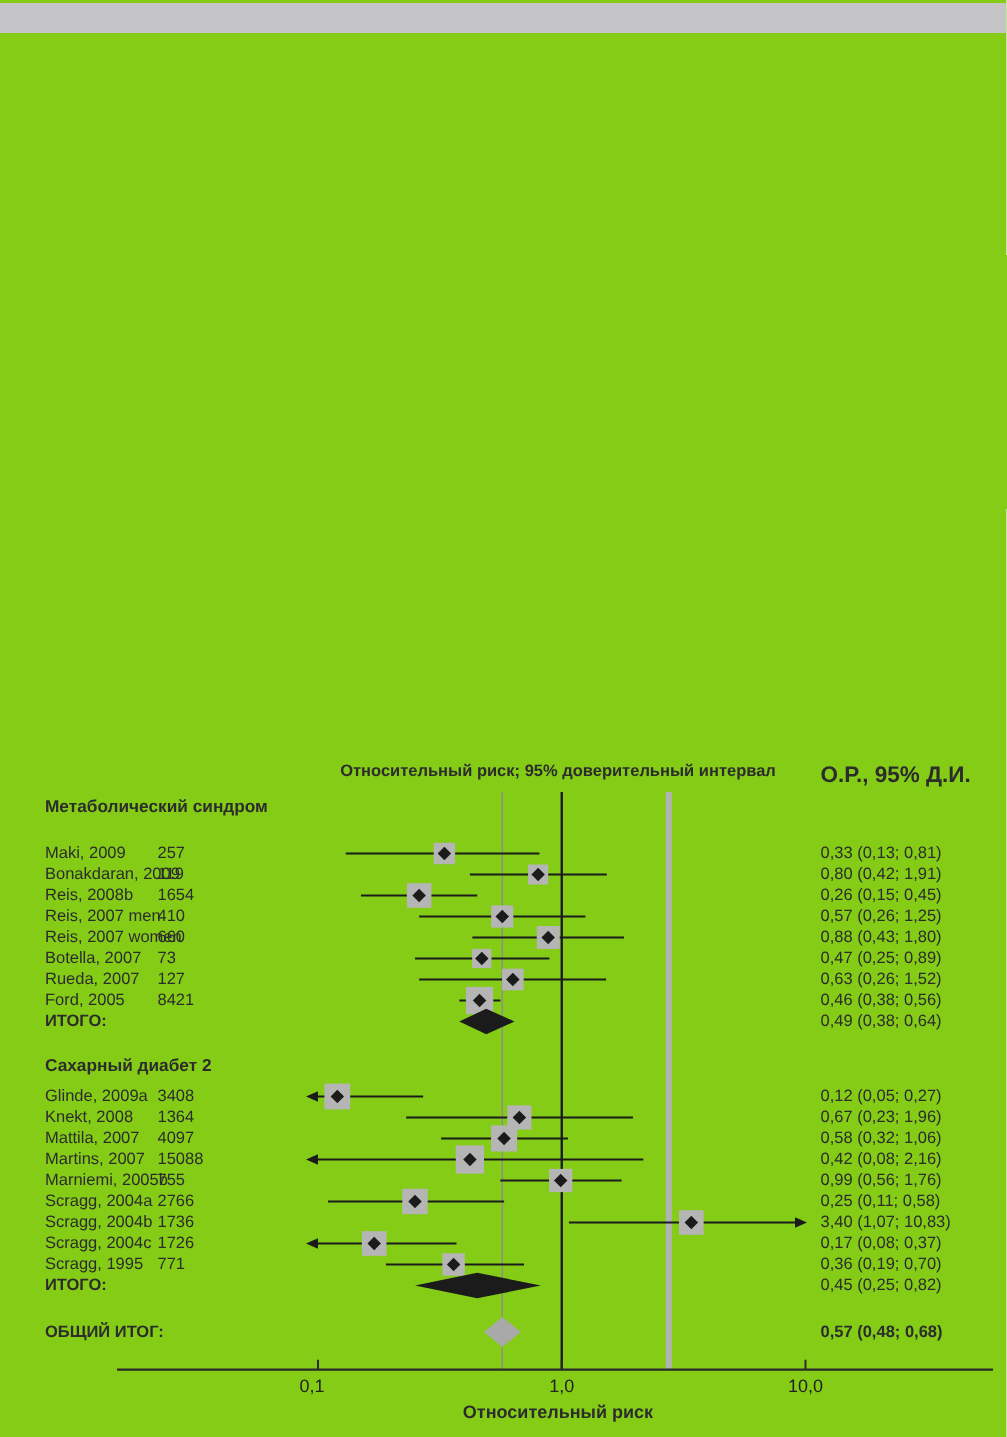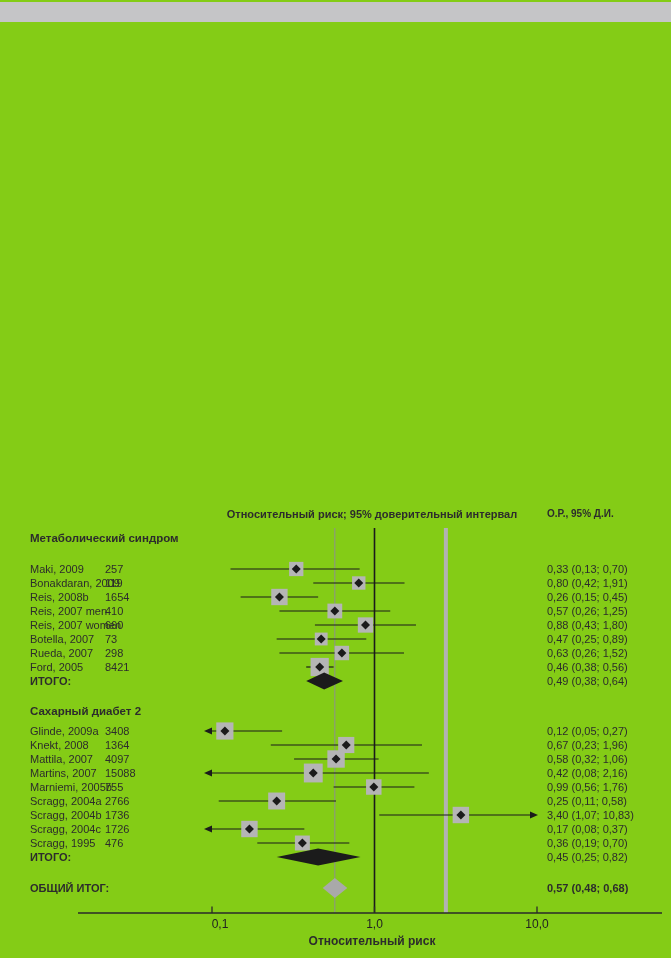--- a/index.html
+++ b/index.html
@@ -3,21 +3,21 @@
 <meta charset="utf-8">
 <style>
   html,body{margin:0;padding:0;background:#ffffff;}
   .canvas{
     position:relative;width:671px;height:958px;background:#84cc16;overflow:hidden;
     font-family:"Liberation Sans",sans-serif;color:#2c2c2c;
   }
   .topbar{position:absolute;left:0;top:2px;width:671px;height:20px;background:#c5c5c7;}
   .plot-title{position:absolute;left:197px;top:508px;width:350px;text-align:center;
     font-size:11px;font-weight:bold;white-space:nowrap;}
-  .col-title{position:absolute;left:547px;top:508px;font-size:10px;font-weight:bold;white-space:nowrap;}
+  .col-title{position:absolute;left:547px;top:508px;font-size:15px;font-weight:bold;white-space:nowrap;}
   .t{position:absolute;font-size:11px;line-height:14px;white-space:nowrap;}
   .b{font-weight:bold;}
   .gtitle{font-size:11.5px;}
   svg#plot{position:absolute;left:0;top:0;}
   .ticklab{position:absolute;top:917px;transform:translateX(-50%);font-size:12px;color:#222;}
   .axis-title{position:absolute;left:272px;top:934px;width:200px;text-align:center;
     font-size:12px;font-weight:bold;white-space:nowrap;}
 </style>
 </head>
 <body>
@@ -25,38 +25,38 @@
 <div class="canvas">
   <div class="topbar" id="topbar" style="background: rgb(197, 197, 199);"></div>
 
   <div class="plot-title">Относительный риск; 95% доверительный интервал</div>
   <div class="col-title">О.Р., 95% Д.И.</div>
 
   <div id="rows">
       <div class="t b gtitle" style="left: 30px; top: 531px;">Метаболический синдром</div>
       <div class="t" style="left: 30px; top: 562px;">Maki, 2009</div>
       <div class="t" style="left: 105px; top: 562px;">257</div>
-      <div class="t" style="left: 547px; top: 562px;">0,33 (0,13; 0,70)</div>
+      <div class="t" style="left: 547px; top: 562px;">0,33 (0,13; 0,81)</div>
       <div class="t" style="left: 30px; top: 576px;">Bonakdaran, 2009</div>
       <div class="t" style="left: 105px; top: 576px;">119</div>
       <div class="t" style="left: 547px; top: 576px;">0,80 (0,42; 1,91)</div>
       <div class="t" style="left: 30px; top: 590px;">Reis, 2008b</div>
       <div class="t" style="left: 105px; top: 590px;">1654</div>
       <div class="t" style="left: 547px; top: 590px;">0,26 (0,15; 0,45)</div>
       <div class="t" style="left: 30px; top: 604px; text-align: right;">Reis, 2007 men</div>
       <div class="t" style="left: 105px; top: 604px;">410</div>
       <div class="t" style="left: 547px; top: 604px;">0,57 (0,26; 1,25)</div>
       <div class="t" style="left: 30px; top: 618px;">Reis, 2007 women</div>
       <div class="t" style="left: 105px; top: 618px;">660</div>
       <div class="t" style="left: 547px; top: 618px;">0,88 (0,43; 1,80)</div>
       <div class="t" style="left: 30px; top: 632px;">Botella, 2007</div>
       <div class="t" style="left: 105px; top: 632px;">73</div>
       <div class="t" style="left: 547px; top: 632px;">0,47 (0,25; 0,89)</div>
       <div class="t" style="left: 30px; top: 646px;">Rueda, 2007</div>
-      <div class="t" style="left: 105px; top: 646px;">298</div>
+      <div class="t" style="left: 105px; top: 646px;">127</div>
       <div class="t" style="left: 547px; top: 646px;">0,63 (0,26; 1,52)</div>
       <div class="t" style="left: 30px; top: 660px;">Ford, 2005</div>
       <div class="t" style="left: 105px; top: 660px;">8421</div>
       <div class="t" style="left: 547px; top: 660px;">0,46 (0,38; 0,56)</div>
       <div class="t b" style="left: 30px; top: 674px;">ИТОГО:</div>
       <div class="t" style="left: 547px; top: 674px;">0,49 (0,38; 0,64)</div>
       <div class="t b gtitle" style="left: 30px; top: 704px;">Сахарный диабет 2</div>
       <div class="t" style="left: 30px; top: 724px;">Glinde, 2009a</div>
       <div class="t" style="left: 105px; top: 724px;">3408</div>
       <div class="t" style="left: 547px; top: 724px;">0,12 (0,05; 0,27)</div>
@@ -75,21 +75,21 @@
       <div class="t" style="left: 30px; top: 794px;">Scragg, 2004a</div>
       <div class="t" style="left: 105px; top: 794px;">2766</div>
       <div class="t" style="left: 547px; top: 794px;">0,25 (0,11; 0,58)</div>
       <div class="t" style="left: 30px; top: 808px;">Scragg, 2004b</div>
       <div class="t" style="left: 105px; top: 808px;">1736</div>
       <div class="t" style="left: 547px; top: 808px;">3,40 (1,07; 10,83)</div>
       <div class="t" style="left: 30px; top: 822px;">Scragg, 2004c</div>
       <div class="t" style="left: 105px; top: 822px;">1726</div>
       <div class="t" style="left: 547px; top: 822px;">0,17 (0,08; 0,37)</div>
       <div class="t" style="left: 30px; top: 836px;">Scragg, 1995</div>
-      <div class="t" style="left: 105px; top: 836px;">476</div>
+      <div class="t" style="left: 105px; top: 836px;">771</div>
       <div class="t" style="left: 547px; top: 836px;">0,36 (0,19; 0,70)</div>
       <div class="t b" style="left: 30px; top: 850px;">ИТОГО:</div>
       <div class="t" style="left: 547px; top: 850px;">0,45 (0,25; 0,82)</div>
       <div class="t b" style="left: 30px; top: 881px;">ОБЩИЙ ИТОГ:</div>
       <div class="t b" style="left: 547px; top: 881px;">0,57 (0,48; 0,68)</div>
     </div>
 
   <svg id="plot" width="671" height="958" viewBox="0 0 671 958">
       <line x1="445.89156274741765" y1="528" x2="445.89156274741765" y2="913" stroke="#b2b2b4" stroke-width="4"></line>
       <line x1="334.82966404677984" y1="528" x2="334.82966404677984" y2="913" stroke="#8f8f8f" stroke-width="1"></line>
@@ -152,18 +152,18 @@
       <rect x="241.23979669517655" y="820.7918469712071" width="16.4163060575859" height="16.4163060575859" fill="#b5b5b5"></rect>
       <path d="M 244.94794972396951 829 L 249.44794972396951 824.5 L 253.94794972396951 829 L 249.44794972396951 833.5 Z" fill="#1b1b1b"></path>
       <line x1="257.2974601548347" y1="843" x2="349.32843150231673" y2="843" stroke="#1b1b1b" stroke-width="1.2"></line>
       <rect x="294.91826733614755" y="835.5191109614634" width="14.961778077073284" height="14.961778077073284" fill="#b5b5b5"></rect>
       <path d="M 297.8991563746842 843 L 302.3991563746842 838.5 L 306.8991563746842 843 L 302.3991563746842 847.5 Z" fill="#1b1b1b"></path>
       <polygon points="276.6652514092061,857 318.1470334884933,848.5 360.49475101235396,857 318.1470334884933,865.5" fill="#1b1b1b"></polygon>
       <polygon points="322.70170107353294,888 334.82966404677984,878 347.2826983147634,888 334.82966404677984,898" fill="#a9a9a9"></polygon>
     </svg>
 
   <div id="ticks">
-      <div class="ticklab" style="left: 220px;">0,1</div>
+      <div class="ticklab" style="left: 208px;">0,1</div>
       <div class="ticklab" style="left: 374.5px;">1,0</div>
       <div class="ticklab" style="left: 537px;">10,0</div>
     </div>
   <div class="axis-title">Относительный риск</div>
 </div>
 
 </body></html>

